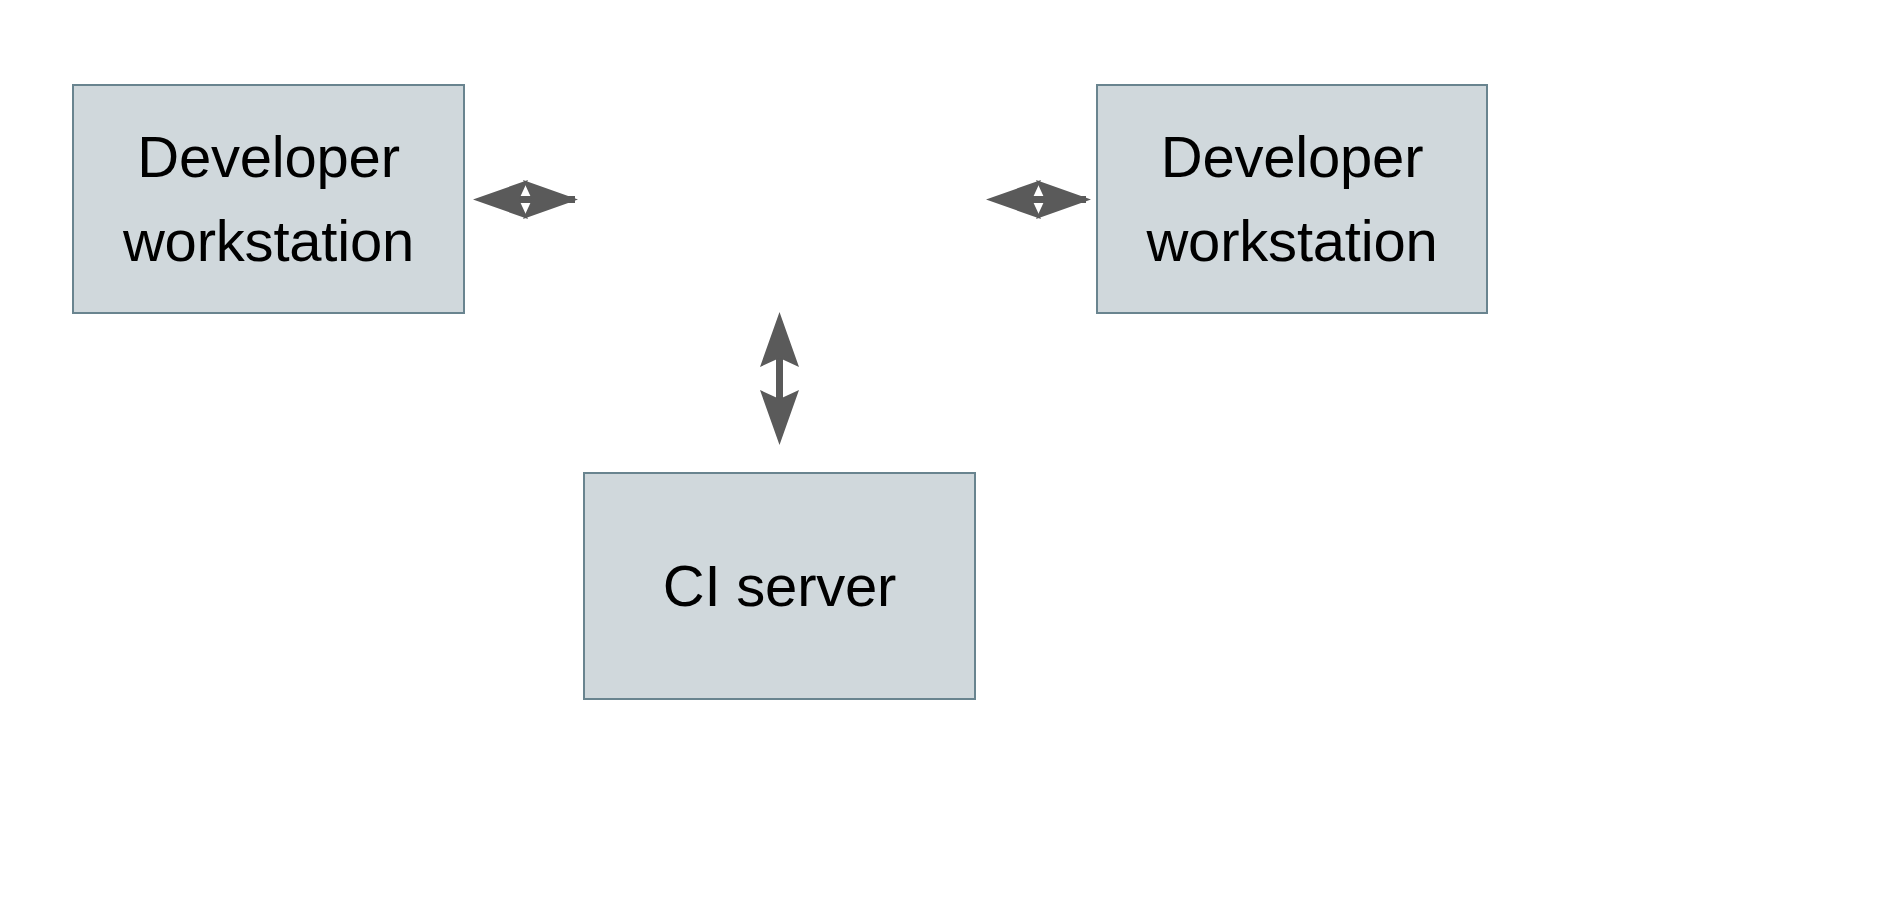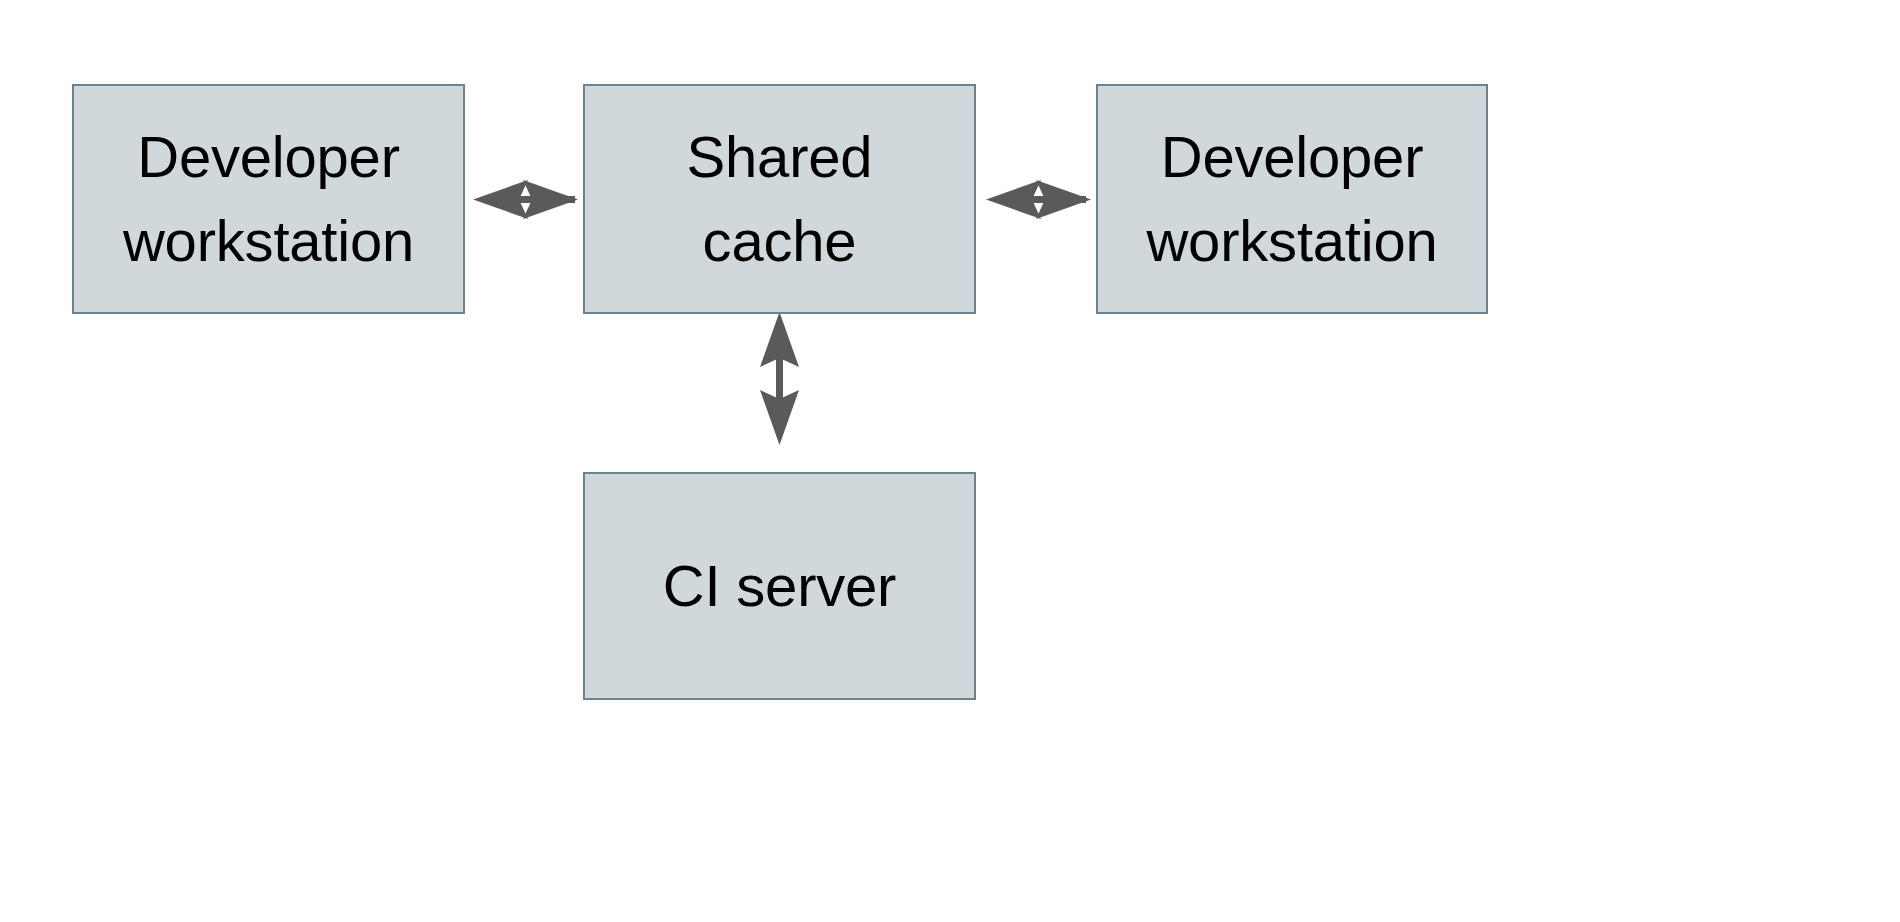--- a/index.html
+++ b/index.html
@@ -83,24 +83,20 @@
       </g>
 
     </svg>
   </div>
 
   <div class="node-box" id="node-dev-left">
     <span class="node-label">Developer
 workstation</span>
   </div>
 
-  <div class="node-box" id="node-shared">
-    <span class="node-label">Shared
-cache</span>
-  </div>
 
   <div class="node-box" id="node-dev-right">
     <span class="node-label">Developer
 workstation</span>
   </div>
 
   <div class="node-box" id="node-ci">
     <span class="node-label">CI server</span>
   </div>
 

